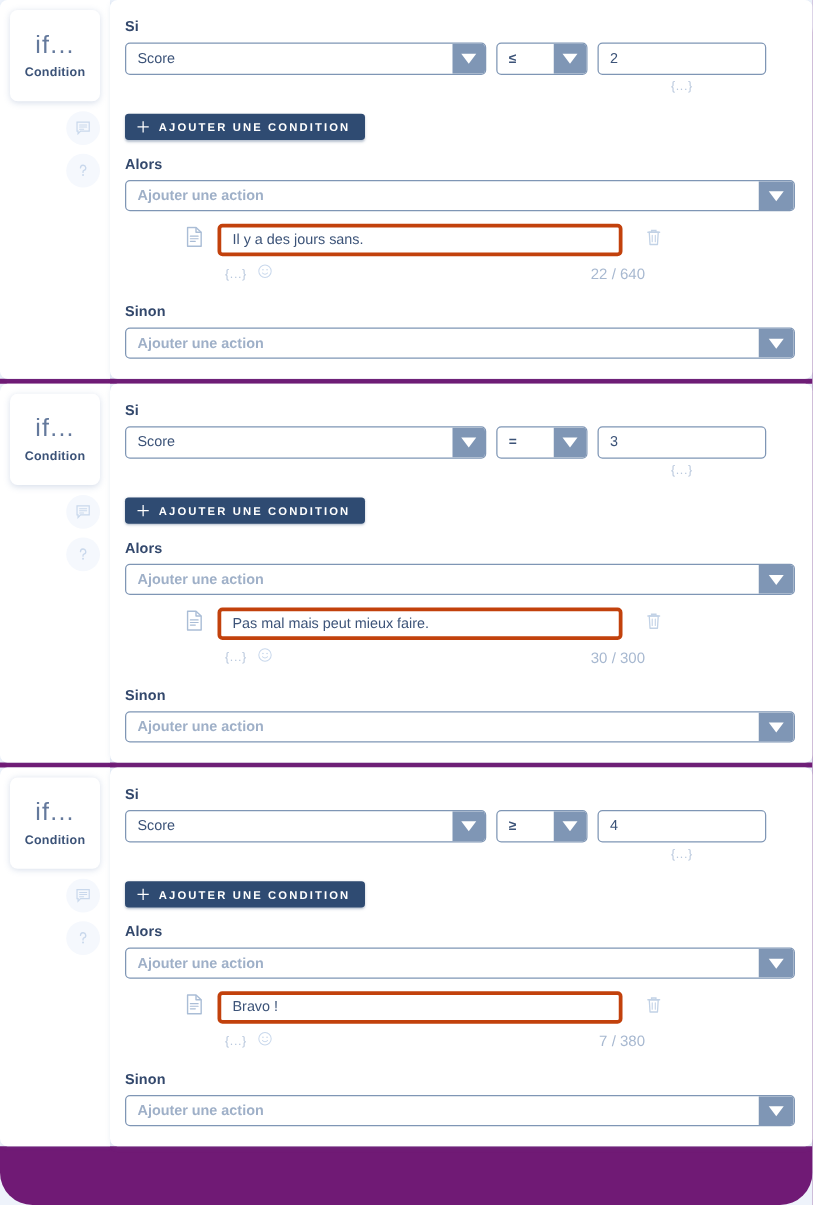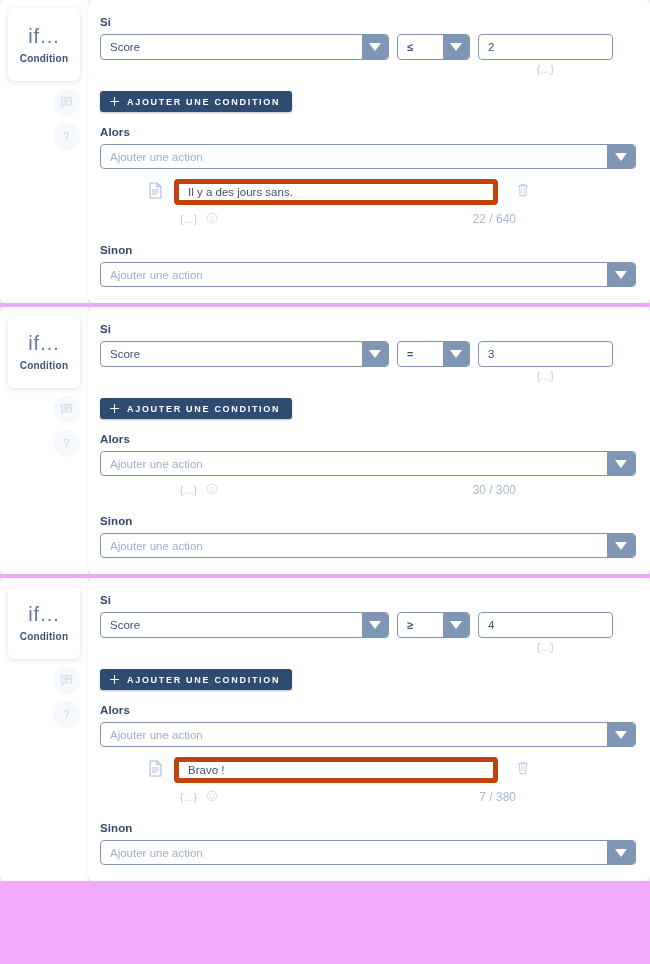--- a/index.html
+++ b/index.html
@@ -8,22 +8,23 @@
     width: 650px;
     height: 964px;
     background: #eef3fb;
     font-family: "Liberation Sans", sans-serif;
     overflow: hidden;
   }
 
   .page {
     width: 650px;
     height: 964px;
-    background: #f0abfc;
+    background: #701a75;
     position: relative;
+    border-radius: 26px;
   }
 
   
   .block {
     position: relative;
     display: flex;
     align-items: flex-start;
     background: #eef3fb;
   }
   .block + .block { margin-top: 4px; }
@@ -123,21 +124,21 @@
   .select .sel-text {
     flex: 1 1 auto;
     display: flex;
     align-items: center;
     padding: 0 9px;
     font-size: 11.5px;
     color: #3c5378;
     white-space: nowrap;
     overflow: hidden;
   }
-  .select .sel-text.ph { color: #9fb0c8; }
+  .select .sel-text.ph { color: #9fb0c8; font-weight: bold; }
   .select .sel-arrow {
     flex: 0 0 26px;
     background: #7f96b5;
     display: flex;
     align-items: center;
     justify-content: center;
   }
   .caret {
     width: 0; height: 0;
     border-left: 6px solid transparent;
@@ -213,21 +214,21 @@
     align-items: center;
     margin-top: 10px;
     padding-left: 48px;
     gap: 10px;
   }
   .doc-icon { flex: 0 0 16px; }
   .msg-box {
     flex: 0 0 324px;
     width: 324px;
     height: 26px;
-    border: 5px solid #c2410c;
+    border: 3px solid #c2410c;
     border-radius: 4px;
     background: #fff;
     display: flex;
     align-items: center;
     padding: 0 9px;
     font-size: 11.5px;
     color: #3c5378;
   }
   .trash-btn {
     flex: 0 0 16px;
@@ -425,20 +426,40 @@
 
       <div class="section">
         <div class="fld-label">Alors</div>
         <div class="select action-select">
           <div class="sel-text ph">Ajouter une action</div>
           <div class="sel-arrow">
               <span class="caret"></span>
             </div>
         </div>
 
+        <div class="msg-row">
+          <span class="doc-icon">
+            <svg width="15" height="17" viewBox="0 0 16 18">
+                <path d="M2.2 1h7.2L13.8 5v12H2.2z" fill="none" stroke="#aabdd6" stroke-width="1.2" stroke-linejoin="round"></path>
+                <path d="M9.4 1v4h4.4" fill="none" stroke="#aabdd6" stroke-width="1.2" stroke-linejoin="round"></path>
+                <path d="M4.6 8.4h6.6M4.6 10.6h6.6M4.6 12.8h4.2" stroke="#aabdd6" stroke-width="1" stroke-linecap="round"></path>
+              </svg>
+          </span>
+          <div class="msg-box">Pas mal mais peut mieux faire.</div>
+          <span class="trash-btn">
+            <span>
+              <svg width="14" height="16" viewBox="0 0 16 18">
+                  <path d="M2.6 4.2h10.8" stroke="#c2d2e6" stroke-width="1.2" stroke-linecap="round"></path>
+                  <path d="M6 4.2V2.6h4v1.6" fill="none" stroke="#c2d2e6" stroke-width="1.2"></path>
+                  <path d="M3.9 4.2h8.2l-.7 11.2H4.6z" fill="none" stroke="#c2d2e6" stroke-width="1.2" stroke-linejoin="round"></path>
+                  <path d="M6.6 7v5.8M9.4 7v5.8" stroke="#c2d2e6" stroke-width="1" stroke-linecap="round"></path>
+                </svg>
+            </span>
+          </span>
+        </div>
 
         <div class="msg-foot">
           <span class="brace">{...}</span>
           <span>
             <svg width="12" height="12" viewBox="0 0 16 16">
                 <circle cx="8" cy="8" r="6.6" fill="none" stroke="#c9d8ec" stroke-width="1.1"></circle>
                 <circle cx="5.8" cy="6.4" r=".85" fill="#c9d8ec"></circle>
                 <circle cx="10.2" cy="6.4" r=".85" fill="#c9d8ec"></circle>
                 <path d="M5.3 9.9c.7.9 1.6 1.35 2.7 1.35s2-.45 2.7-1.35" fill="none" stroke="#c9d8ec" stroke-width="1.1" stroke-linecap="round"></path>
               </svg>

